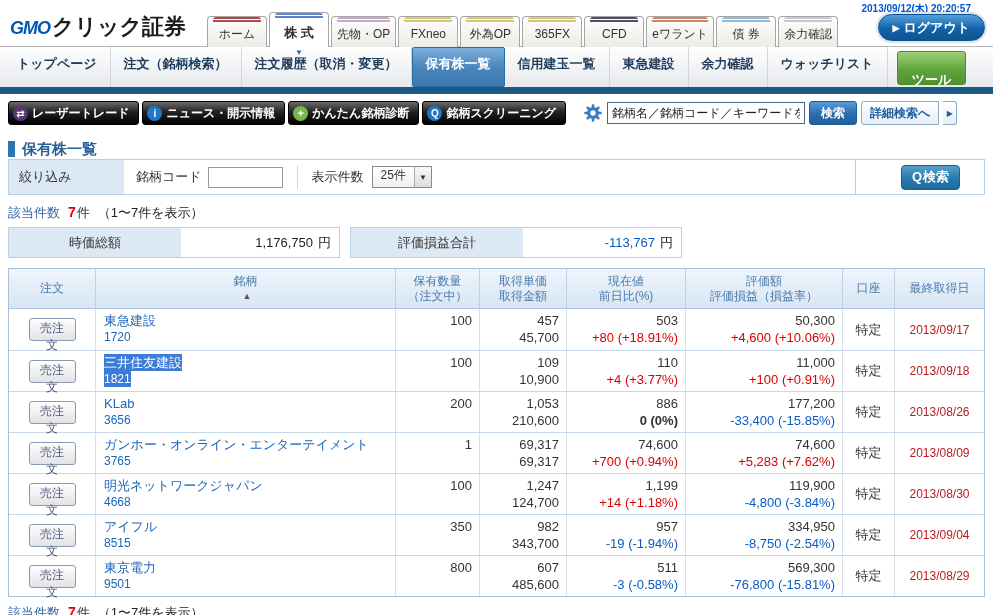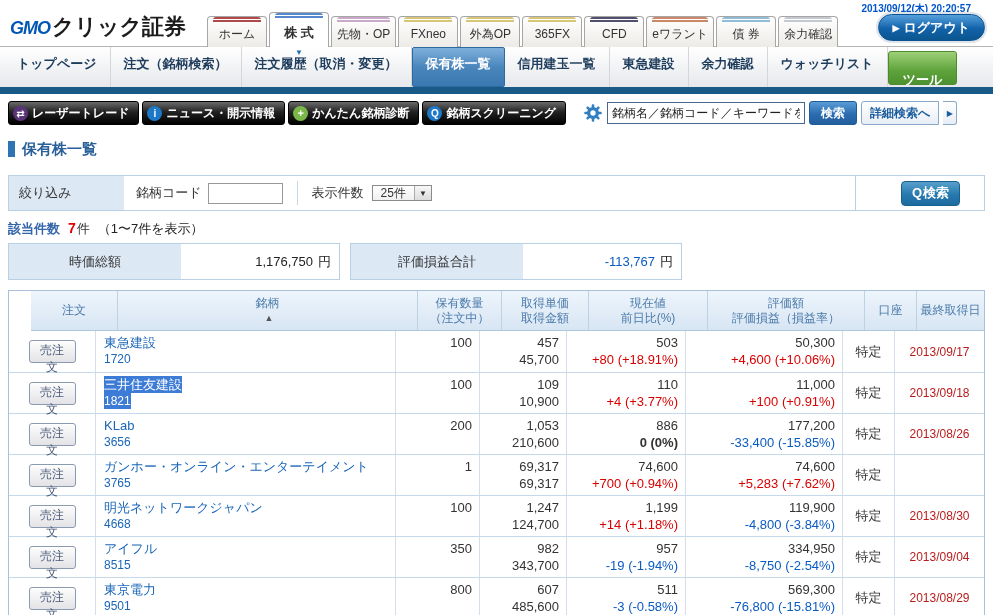--- a/index.html
+++ b/index.html
@@ -30,21 +30,21 @@
     border:1px solid #0d5290; border-radius:14px; cursor:pointer;
     background:linear-gradient(#55a0dc,#1262aa 55%,#0b568f);
     box-shadow:0 0 0 2px #dfe4ea; color:#fff; font-weight:bold; font-size:13px; }
   .logout-btn .arr { font-size:9px; margin-right:4px; vertical-align:1px; }
   
   .nav { height:40px; background:linear-gradient(#ffffff,#e6e8ec); display:flex; align-items:stretch; padding-left:4px; }
   .nav-item { padding:0 13px; line-height:33px; font-size:13px; font-weight:bold; color:#1e3c5c;
               cursor:pointer; white-space:nowrap; border-right:1px solid #d4d6da; }
   .nav-item.active { background:linear-gradient(#7fb0dc,#4a86bc 50%,#3a78b0); color:#fff;
                      border:1px solid #2e6aa2; border-radius:2px; line-height:31px; }
-  .tool-btn { margin:4px 0 4px 0; padding:16px 14px; line-height:23px; font-size:13px; font-weight:bold;
+  .tool-btn { margin:4px 0 4px 9px; padding:16px 14px; line-height:23px; font-size:13px; font-weight:bold;
     color:#fff; cursor:pointer; border:1px solid #4c8c2e; border-radius:3px;
     background:linear-gradient(#9ed078,#5da23a 60%,#4e9230); }
   .strip { height:7px; background:#1a5a88; }
   
   .toolbar { height:38px; padding:7px 0 0 8px; display:flex; align-items:flex-start; background:#fff; }
   .tb-btn { height:24px; margin-right:3px; padding:0 9px 0 4px; display:flex; align-items:center; gap:4px;
     border:1px solid #000; border-radius:3px; cursor:pointer;
     background:linear-gradient(#6a6a6a,#222 45%,#000); color:#fff; font-size:12px; font-weight:bold; white-space:nowrap; }
   .tb-ic { width:15px; height:15px; border-radius:50%; color:#fff; font-size:10px; font-weight:bold;
            display:flex; align-items:center; justify-content:center; }
@@ -57,49 +57,49 @@
   .adv-btn { height:24px; padding:0 8px; border:1px solid #8aa8c8; border-radius:3px 0 0 3px; cursor:pointer;
     background:linear-gradient(#ffffff,#e8eef6); color:#1a5c9c; font-size:12px; font-weight:bold; }
   .adv-expand { height:24px; width:14px; border:1px solid #8aa8c8; border-left:none; border-radius:0 3px 3px 0;
     cursor:pointer; background:linear-gradient(#ffffff,#e8eef6); color:#1a5c9c; font-size:8px;
     display:flex; align-items:center; justify-content:center; }
   
   .content { padding:0 8px; }
   .page-title { margin-top:7px; display:flex; align-items:center; height:20px; }
   .title-marker { width:7px; height:16px; background:#2e74b5; margin-right:7px; }
   .title-text { font-size:15px; font-weight:bold; color:#2a6099; }
-  .filter { margin-top:16px; height:36px; border:1px solid #b8cfe4; display:flex; align-items:center; position:relative; }
+  .filter { margin-top:0; height:36px; border:1px solid #b8cfe4; display:flex; align-items:center; position:relative; }
   .filter-label { width:115px; height:100%; background:#dce9f5; display:flex; align-items:center;
                   padding-left:10px; color:#333; }
   .code-label { margin-left:12px; }
   .code-input { width:75px; height:21px; border:1px solid #999; margin-left:6px; font-size:12px; padding:0 3px; }
   .vsep { width:1px; height:24px; background:#c8d8e8; margin:0 14px; }
-  .fake-select { margin-left:8px; height:16px; border:1px solid #8a8a8a; background:linear-gradient(#fff,#f0f0f0);
-    display:flex; align-items:center; cursor:pointer; }
+  .fake-select { margin-left:8px; height:22px; border:1px solid #8a8a8a; background:linear-gradient(#fff,#f0f0f0);
+    display:flex; align-items:flex-start; cursor:pointer; }
   .fake-select .val { padding:0 8px; font-size:12px; }
   .fake-select .dd { width:17px; height:100%; border-left:1px solid #aaa; background:linear-gradient(#f8f8f8,#dcdcdc);
     font-size:8px; color:#333; display:flex; align-items:center; justify-content:center; }
   .filter-right-sep { position:absolute; right:128px; top:0; width:1px; height:100%; background:#b8cfe4; }
   .qsearch-btn { position:absolute; right:24px; height:25px; padding:0 10px; border:1px solid #16618f; border-radius:4px;
     background:linear-gradient(#58a0cc,#2779ad 55%,#1d6ba0); color:#fff; font-size:13px; font-weight:bold; cursor:pointer; }
   .qsearch-btn .q { font-weight:bold; margin-right:1px; }
   .result-count { margin-top:9px; font-size:13px; height:18px; }
-  .result-count .lab { color:#3366aa; font-weight:bold; }
+  .result-count .lab { color:#3366aa; font-weight:normal; }
   .result-count .cnt { color:#e00000; font-weight:bold; font-size:14px; margin:0 1px 0 8px; }
   .result-count .rng { margin-left:8px; color:#222; }
   .summary { margin-top:5px; display:flex; gap:10px; }
-  .sum-box { display:flex; border:1px solid #b8cfe4; height:37px; }
+  .sum-box { display:flex; border:1px solid #b8cfe4; height:31px; }
   .sum-label { width:172px; background:#dce8f4; display:flex; align-items:center; justify-content:center; color:#333; }
   .sum-value { width:158px; background:#fff; display:flex; align-items:center; justify-content:flex-end;
                padding-right:8px; color:#222; }
   .sum-value .num { margin-right:5px; }
   .sum-value .neg { color:#0a5bc4; }
   
   .table { margin-top:10px; width:977px; border:1px solid #a8c0d8; }
-  .thead { display:flex; height:40px; background:linear-gradient(#eef5fc,#d7e5f3); border-bottom:1px solid #b0c8de;margin-left:22px; }
+  .thead { display:flex; height:40px; background:linear-gradient(#eef5fc,#d7e5f3); border-bottom:1px solid #b0c8de; }
   .th { border-right:1px solid #bed2e6; color:#4a7aaa; font-size:12px; display:flex; flex-direction:column;
         align-items:center; justify-content:center; line-height:15px; text-align:center; }
   .sort { color:#555; font-size:9px; margin-left:3px; }
   .trow { display:flex; height:41px; border-top:1px solid #c5d9ea; background:#fff; }
   .trow:first-child { border-top:none; }
   .c { border-right:1px solid #d4dfea; padding:3px 0; }
   .w-order { width:87px; display:flex; align-items:center; justify-content:center; }
   .w-name  { width:300px; }
   .w-qty   { width:84px; }
   .w-unit  { width:87px; }
@@ -441,20 +441,23 @@
       <span>74,600</span>
       <span class="chg day up">+700 (+0.94%)</span>
     </div>
     <div class="c w-val c-num">
       <span>74,600</span>
       <span class="chg pl up">+5,283 (+7.62%)</span>
     </div>
     <div class="c w-acct">
       <span class="acct">特定</span>
     </div>
+    <div class="c w-date">
+      <span>2013/08/09</span>
+    </div>
   </div>
         <div class="trow">
     <div class="c w-order">
       <button class="sell-btn">売注文</button>
     </div>
     <div class="c w-name c-name">
       <span class="stock-name sel-t">明光ネットワークジャパン</span>
       <span class="stock-code sel-t">4668</span>
     </div>
     <div class="c w-qty c-num">

